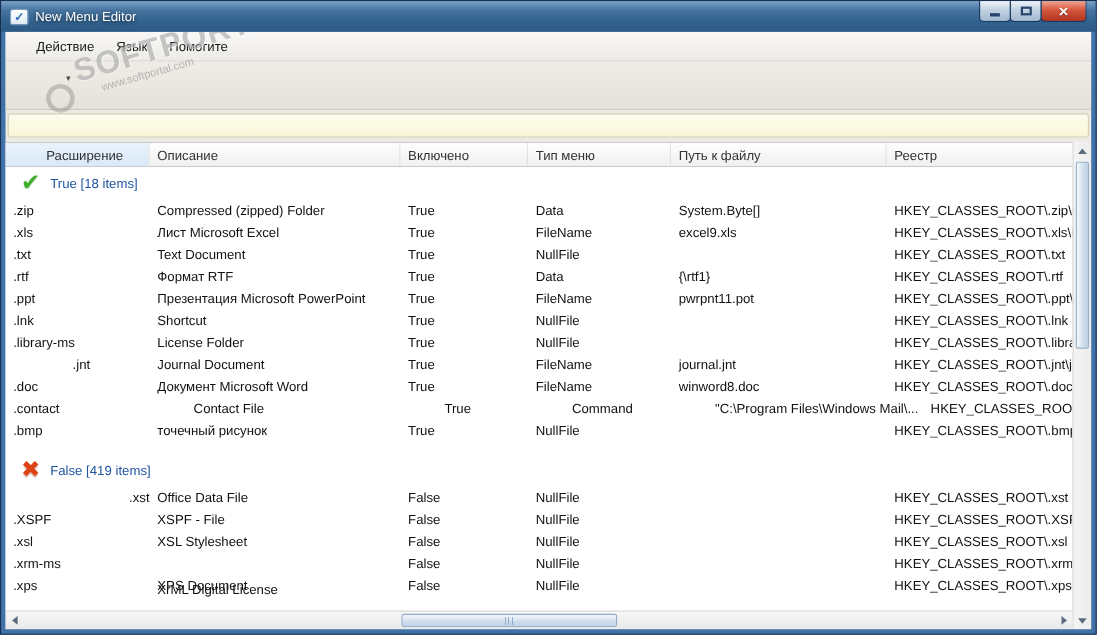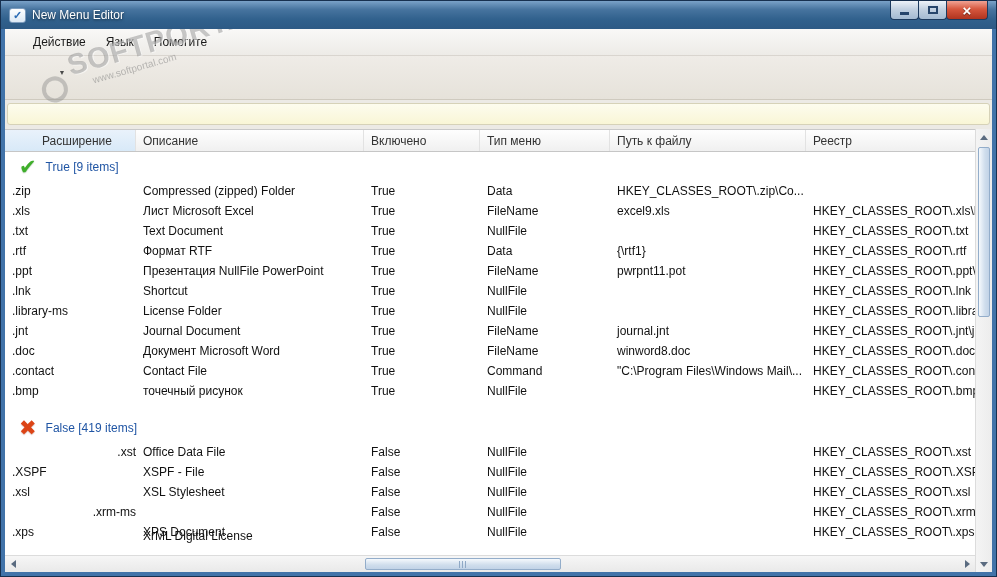--- a/index.html
+++ b/index.html
@@ -160,27 +160,28 @@
           <div class="hcell sorted" style="width: 131px;">Расширение</div>
           <div class="hcell" style="width: 228px;">Описание</div>
           <div class="hcell" style="width: 116px;">Включено</div>
           <div class="hcell" style="width: 130px;">Тип меню</div>
           <div class="hcell" style="width: 196px;">Путь к файлу</div>
           <div class="hcell" style="width: 200px;">Реестр</div>
         </div>
       <div class="grid-body">
           <div class="group-row true">
             <div class="gicon">✔</div>
-            <div class="glabel">True [9 items]</div>
+            <div class="glabel">True [18 items]</div>
           </div>
           <div class="row">
             <div class="cell" style="width: 131px;">.zip</div>
             <div class="cell" style="width: 228px;">Compressed (zipped) Folder</div>
             <div class="cell" style="width: 116px;">True</div>
             <div class="cell" style="width: 130px;">Data</div>
+            <div class="cell" style="width: 196px;">System.Byte[]</div>
             <div class="cell" style="width: 200px;">HKEY_CLASSES_ROOT\.zip\Co...</div>
           </div>
           <div class="row">
             <div class="cell" style="width: 131px;">.xls</div>
             <div class="cell" style="width: 228px;">Лист Microsoft Excel</div>
             <div class="cell" style="width: 116px;">True</div>
             <div class="cell" style="width: 130px;">FileName</div>
             <div class="cell" style="width: 196px;">excel9.xls</div>
             <div class="cell" style="width: 200px;">HKEY_CLASSES_ROOT\.xls\Exc...</div>
           </div>
@@ -195,21 +196,21 @@
           <div class="row">
             <div class="cell" style="width: 131px;">.rtf</div>
             <div class="cell" style="width: 228px;">Формат RTF</div>
             <div class="cell" style="width: 116px;">True</div>
             <div class="cell" style="width: 130px;">Data</div>
             <div class="cell" style="width: 196px;">{\rtf1}</div>
             <div class="cell" style="width: 200px;">HKEY_CLASSES_ROOT\.rtf</div>
           </div>
           <div class="row">
             <div class="cell" style="width: 131px;">.ppt</div>
-            <div class="cell" style="width: 228px;">Презентация NullFile PowerPoint</div>
+            <div class="cell" style="width: 228px;">Презентация Microsoft PowerPoint</div>
             <div class="cell" style="width: 116px;">True</div>
             <div class="cell" style="width: 130px;">FileName</div>
             <div class="cell" style="width: 196px;">pwrpnt11.pot</div>
             <div class="cell" style="width: 200px;">HKEY_CLASSES_ROOT\.ppt\Po...</div>
           </div>
           <div class="row">
             <div class="cell" style="width: 131px;">.lnk</div>
             <div class="cell" style="width: 228px;">Shortcut</div>
             <div class="cell" style="width: 116px;">True</div>
             <div class="cell" style="width: 130px;">NullFile</div>
@@ -218,38 +219,38 @@
           </div>
           <div class="row">
             <div class="cell" style="width: 131px;">.library-ms</div>
             <div class="cell" style="width: 228px;">License Folder</div>
             <div class="cell" style="width: 116px;">True</div>
             <div class="cell" style="width: 130px;">NullFile</div>
             <div class="cell" style="width: 196px;"></div>
             <div class="cell" style="width: 200px;">HKEY_CLASSES_ROOT\.library...</div>
           </div>
           <div class="row">
-            <div class="cell" style="width: 131px;">.jnt</div>
+            <div class="cell" style="width: 131px; text-align: center;">.jnt</div>
             <div class="cell" style="width: 228px;">Journal Document</div>
             <div class="cell" style="width: 116px;">True</div>
             <div class="cell" style="width: 130px;">FileName</div>
             <div class="cell" style="width: 196px;">journal.jnt</div>
             <div class="cell" style="width: 200px;">HKEY_CLASSES_ROOT\.jnt\jnt...</div>
           </div>
           <div class="row">
             <div class="cell" style="width: 131px;">.doc</div>
             <div class="cell" style="width: 228px;">Документ Microsoft Word</div>
             <div class="cell" style="width: 116px;">True</div>
             <div class="cell" style="width: 130px;">FileName</div>
             <div class="cell" style="width: 196px;">winword8.doc</div>
             <div class="cell" style="width: 200px;">HKEY_CLASSES_ROOT\.doc\W...</div>
           </div>
           <div class="row">
             <div class="cell" style="width: 131px;">.contact</div>
-            <div class="cell" style="width: 228px;">Contact File</div>
+            <div class="cell" style="width: 228px; margin-left: 33px;">Contact File</div>
             <div class="cell" style="width: 116px;">True</div>
             <div class="cell" style="width: 130px;">Command</div>
             <div class="cell" style="width: 196px;">"C:\Program Files\Windows Mail\...</div>
             <div class="cell" style="width: 200px;">HKEY_CLASSES_ROOT\.conta...</div>
           </div>
           <div class="row">
             <div class="cell" style="width: 131px;">.bmp</div>
             <div class="cell" style="width: 228px;">точечный рисунок</div>
             <div class="cell" style="width: 116px;">True</div>
             <div class="cell" style="width: 130px;">NullFile</div>
@@ -278,21 +279,21 @@
           </div>
           <div class="row">
             <div class="cell" style="width: 131px;">.xsl</div>
             <div class="cell" style="width: 228px;">XSL Stylesheet</div>
             <div class="cell" style="width: 116px;">False</div>
             <div class="cell" style="width: 130px;">NullFile</div>
             <div class="cell" style="width: 196px;"></div>
             <div class="cell" style="width: 200px;">HKEY_CLASSES_ROOT\.xsl</div>
           </div>
           <div class="row">
-            <div class="cell" style="width: 131px; text-align: right;">.xrm-ms</div>
+            <div class="cell" style="width: 131px;">.xrm-ms</div>
             <div class="cell" style="width: 228px; margin-top: 48px;">XrML Digital License</div>
             <div class="cell" style="width: 116px;">False</div>
             <div class="cell" style="width: 130px;">NullFile</div>
             <div class="cell" style="width: 196px;"></div>
             <div class="cell" style="width: 200px;">HKEY_CLASSES_ROOT\.xrm-ms</div>
           </div>
           <div class="row">
             <div class="cell" style="width: 131px;">.xps</div>
             <div class="cell" style="width: 228px;">XPS Document</div>
             <div class="cell" style="width: 116px;">False</div>

